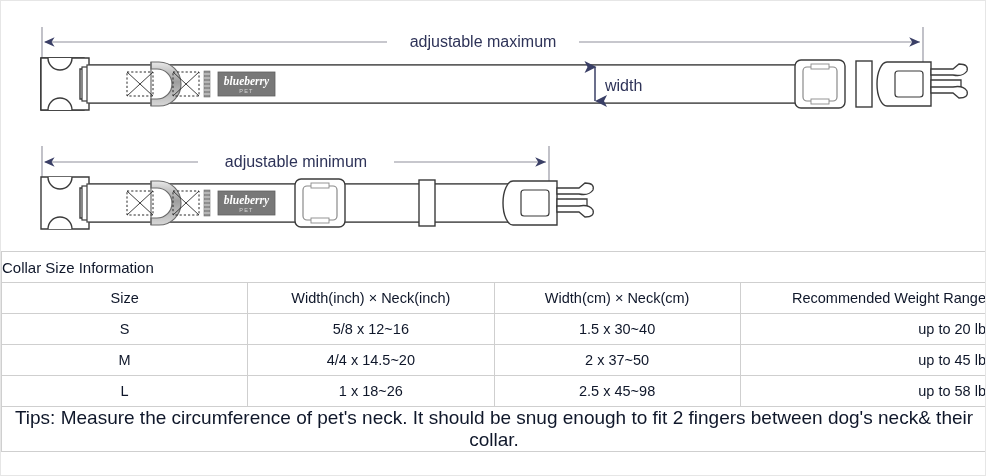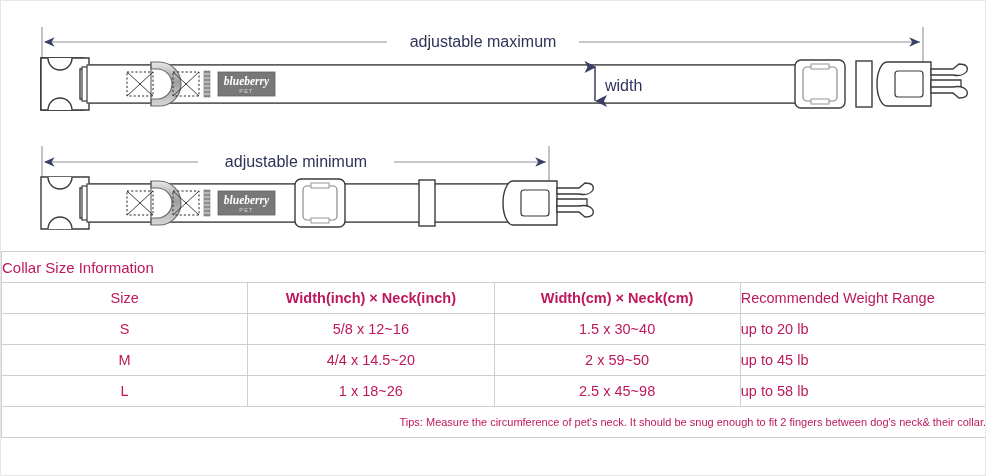--- a/index.html
+++ b/index.html
@@ -25,49 +25,49 @@
   
   #table-wrap{
     position:absolute;left:0;top:250px;width:986px;height:226px;
     box-sizing:border-box;
   }
   table.size-table{
     border-collapse:collapse;
     width:986px;
     table-layout:fixed;
     font-size:14.5px;
-    color:#be185d;
+    color:#0f172a;
   }
   table.size-table td{
     border:1px solid #cfcfcf;
     padding:0;
     height:30px;
     vertical-align:middle;
   }
   td.title-cell{
     height:35px;
     padding-left:12px;
     text-align:left;
     font-size:15px;
     border-left:1px solid #cfcfcf;
     border-right:1px solid #cfcfcf;
   }
   td.tips-cell{
     height:37px;
     padding-left:12px;
-    text-align:right;
-    font-size:11px;
+    text-align:center;
+    font-size:19px;
   }
   td.c-size{width:90px;text-align:center;border-radius:11px;}
   td.c-inch{width:298px;text-align:center;}
   td.c-cm{width:297px;text-align:center;}
-  td.c-weight{width:300px;text-align:left;}
+  td.c-weight{width:300px;text-align:right;}
   td.hdr{height:33px;}
 
-  .nowrapcell{white-space:nowrap;font-weight:bold;}
+  .nowrapcell{white-space:nowrap;}
 </style>
 </head>
 <body>
 
 <div id="page">
 
   <div id="diagram">
     <svg width="986" height="250" viewBox="0 0 986 250" xmlns="http://www.w3.org/2000/svg">
       <defs>
         <marker id="arrL" markerWidth="10" markerHeight="10" refX="1" refY="4" orient="auto">
@@ -260,21 +260,21 @@
         </tr>
         <tr>
           <td class="c-size">S</td>
           <td class="c-inch">5/8 x 12~16</td>
           <td class="c-cm">1.5 x 30~40</td>
           <td class="c-weight">up to 20 lb</td>
         </tr>
         <tr>
           <td class="c-size">M</td>
           <td class="c-inch">4/4 x 14.5~20</td>
-          <td class="c-cm">2 x 59~50</td>
+          <td class="c-cm">2 x 37~50</td>
           <td class="c-weight">up to 45 lb</td>
         </tr>
         <tr>
           <td class="c-size">L</td>
           <td class="c-inch">1 x 18~26</td>
           <td class="c-cm">2.5 x 45~98</td>
           <td class="c-weight">up to 58 lb</td>
         </tr>
         <tr>
           <td class="tips-cell" colspan="4">Tips: Measure the circumference of pet's neck. It should be snug enough to fit 2 fingers between dog's neck&amp; their collar.</td>

